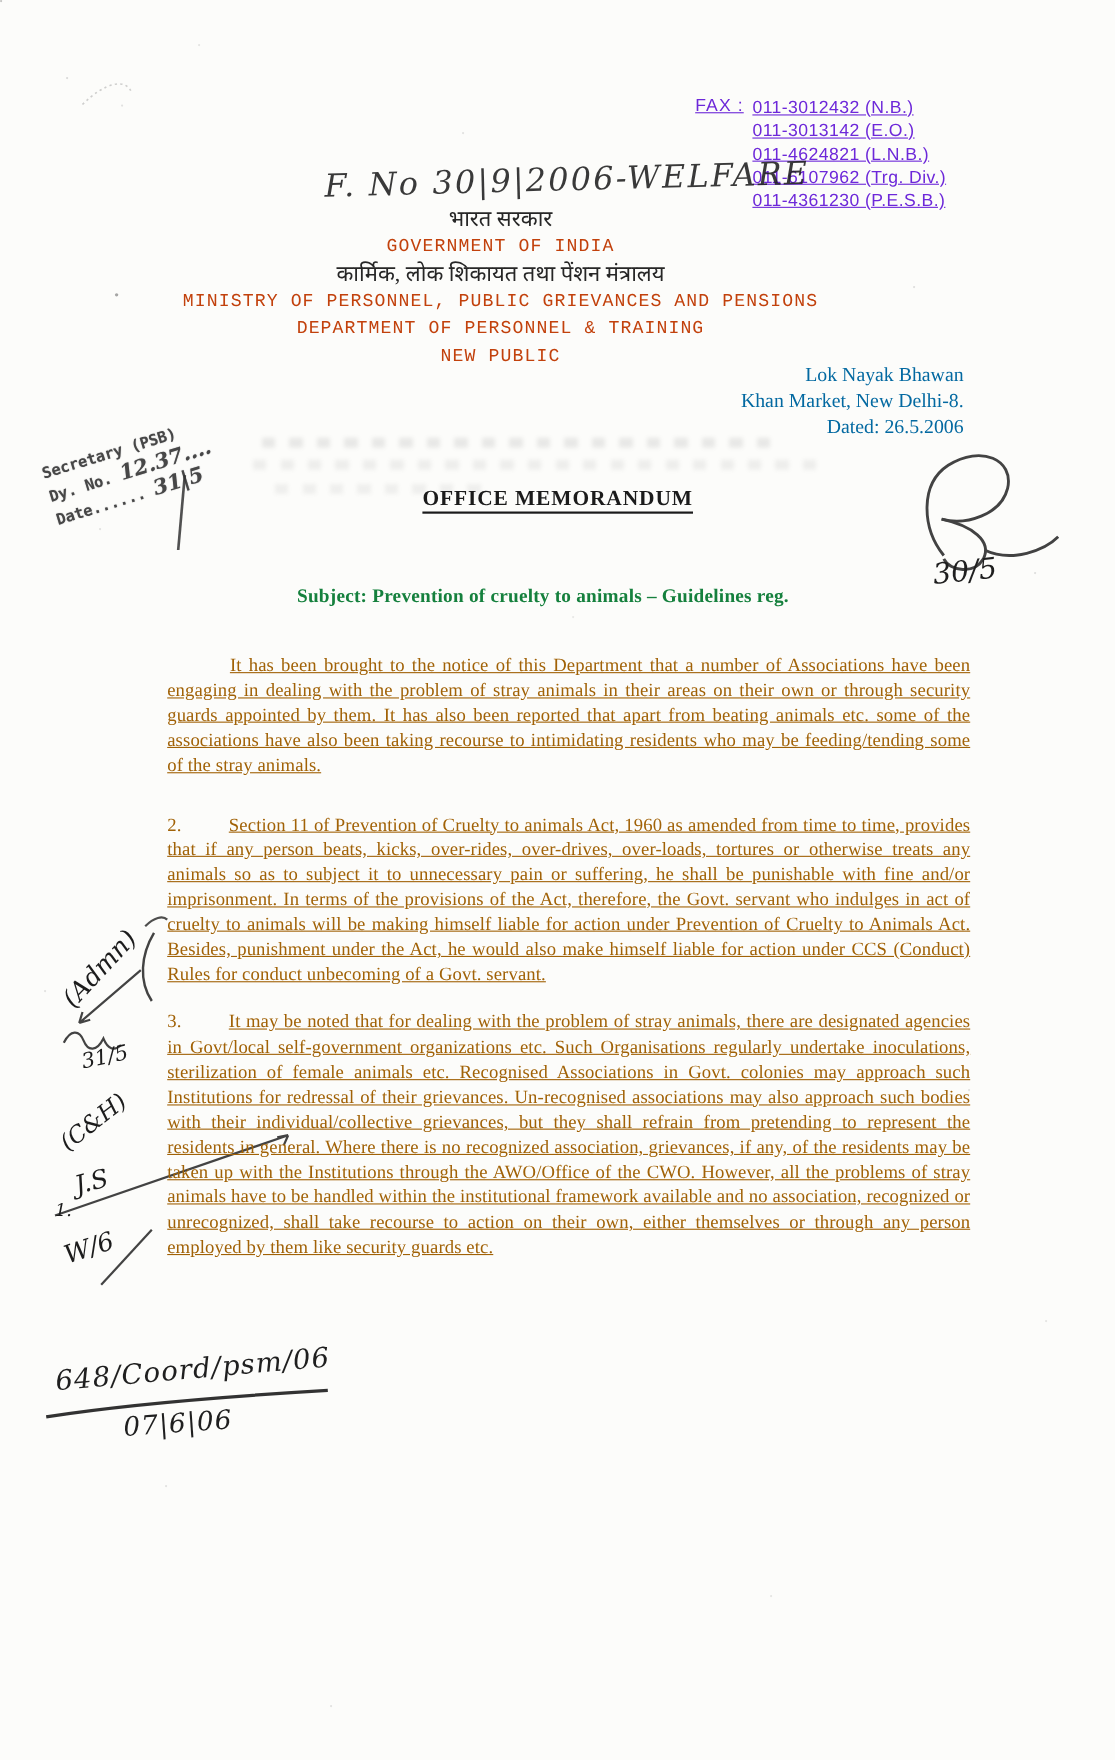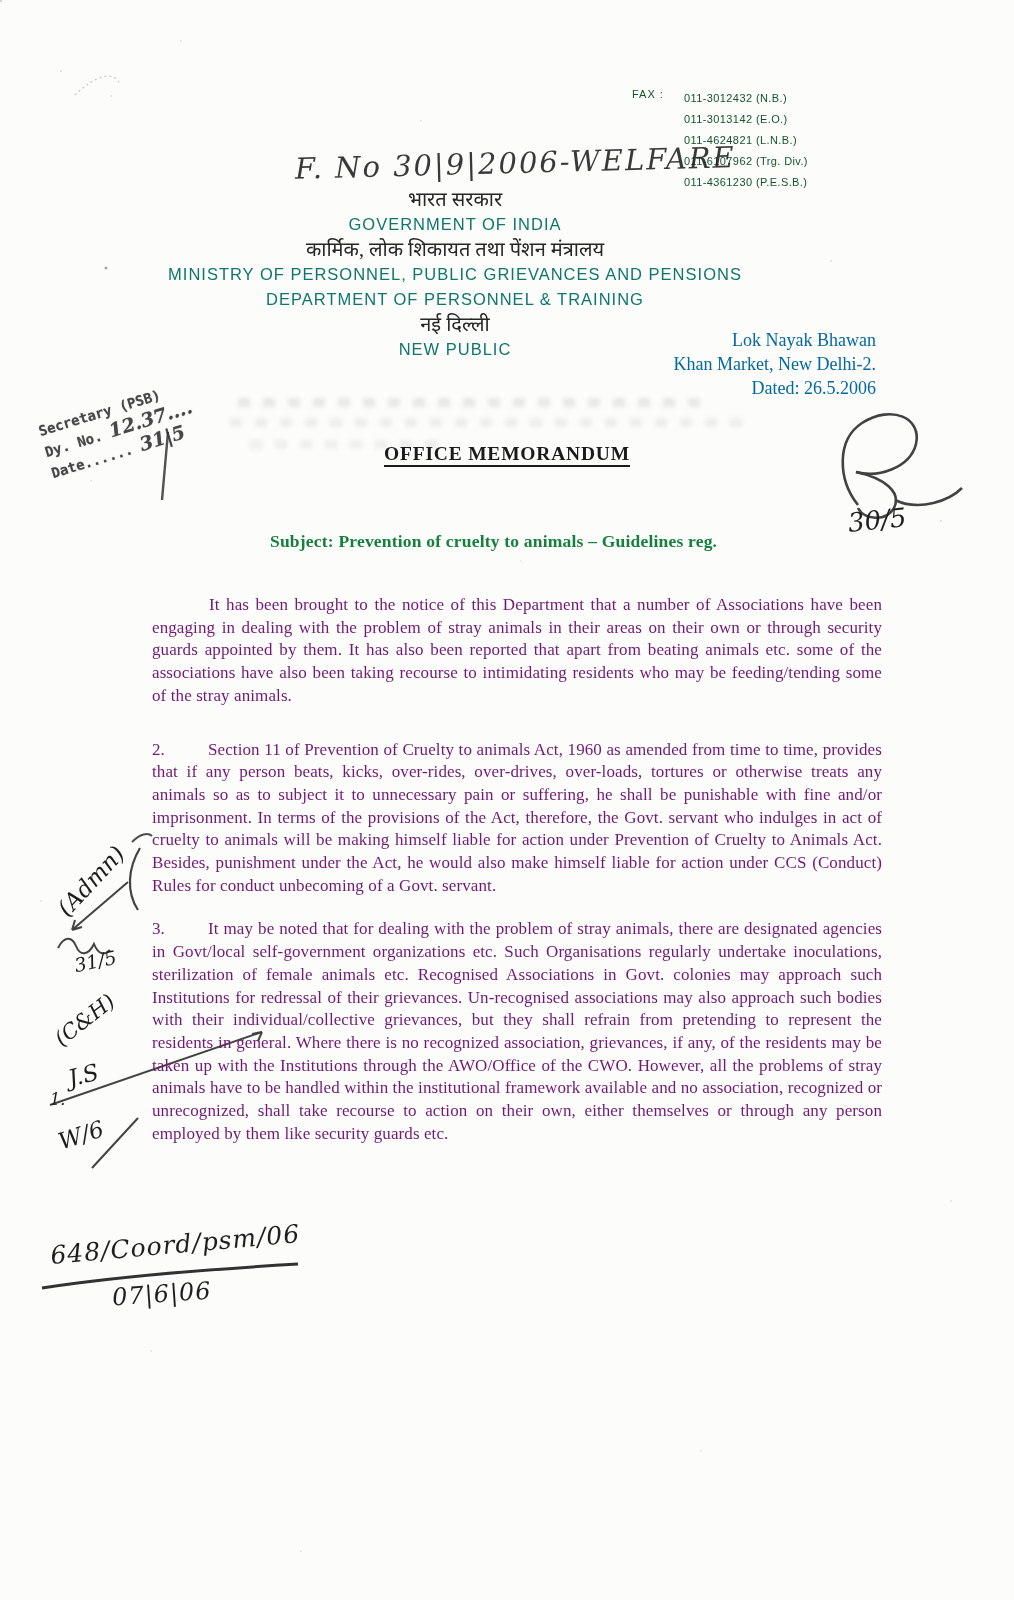--- a/index.html
+++ b/index.html
@@ -14,53 +14,53 @@
     box-shadow: 60px 70px 0 rgba(120,120,120,.25), 110px 95px 0 rgba(120,120,120,.2),
       180px 40px 0 rgba(120,120,120,.18), 420px 120px 0 rgba(120,120,120,.2),
       830px 260px 0 rgba(120,120,120,.22), 90px 480px 0 rgba(120,120,120,.2),
       940px 520px 0 rgba(120,120,120,.22), 150px 1350px 0 rgba(120,120,120,.2),
       700px 1450px 0 rgba(120,120,120,.18), 880px 990px 0 rgba(120,120,120,.2),
       300px 1550px 0 rgba(120,120,120,.2), 520px 560px 0 rgba(120,120,120,.15),
       950px 1200px 0 rgba(120,120,120,.18), 40px 900px 0 rgba(120,120,120,.2);
   }
   .abs{position:absolute;}
   
-  .fax{left:632px;top:88px;font-family:"Liberation Sans",sans-serif;font-size:11px;
-    color:#14532d;display:flex;}
+  .fax{left:632px;top:88px;font-family:"Liberation Sans",sans-serif;font-size:16px;
+    color:#6d28d9;display:flex;text-decoration:underline;}
   .fax .label{width:52px;letter-spacing:1px;}
   .fax .lines div{line-height:21px;letter-spacing:.4px;}
   
   .hand{font-family:"DejaVu Serif",serif;font-style:italic;color:#1f1f1f;}
   .fileno{left:295px;top:146px;font-size:29px;transform:rotate(-1.5deg);
     letter-spacing:2px;opacity:.88;}
   
   .header{left:95px;top:186px;width:720px;text-align:center;color:#2a2a2a;}
   .header .hi{font-size:20px;line-height:24px;color:#262626;}
-  .header .en{font-family:Liberation Sans, sans-serif;font-size:16.5px;line-height:24px;
-    letter-spacing:1px;color:#0f766e;}
+  .header .en{font-family:Liberation Mono, monospace;font-size:16.5px;line-height:24px;
+    letter-spacing:1px;color:#c2410c;}
   .header div{margin-top:1px;}
   
   .address{right:138px;top:328px;text-align:right;font-size:18px;line-height:24px;color:#0369a1;}
   
   .stamp{left:42px;top:398px;transform:rotate(-17deg);font-family:"DejaVu Sans Mono",monospace;
     font-weight:bold;font-size:14px;color:#343434;line-height:20px;opacity:.9;
     text-shadow:0 0 1px rgba(60,60,60,.6);white-space:nowrap;}
   .stamp .big{font-family:"DejaVu Serif",serif;font-style:italic;font-size:19px;font-weight:bold;}
   
   .smudge{height:9px;filter:blur(2px);opacity:.28;
     background:repeating-linear-gradient(90deg, rgba(110,110,110,.5) 0 12px, transparent 12px 25px);}
   
   .memo-title{left:0;top:443px;width:1014px;text-align:center;font-size:19.5px;font-weight:bold;
     letter-spacing:.8px;color:#1b1b1b;}
   .memo-title span{border-bottom:2.5px solid #1b1b1b;padding-bottom:1px;}
   
   .subject{left:270px;top:531px;font-size:17.5px;font-weight:bold;color:#15803d;letter-spacing:.2px;}
   
   .bodytext{left:152px;top:594px;width:730px;font-size:17px;line-height:22.7px;
-    text-align:justify;color:#701a75;letter-spacing:.1px;}
+    text-align:justify;color:#a16207;letter-spacing:.1px;text-decoration:underline;}
   .bodytext p{margin:0 0 30px 0;}
   .bodytext p.first .ptext{display:inline;}
   .bodytext p.first{text-indent:57px;margin-bottom:31px;}
   .bodytext p.num2{margin-bottom:21px;}
   .bodytext .pnum{display:inline-block;width:56px;text-indent:0;}
   
   .mnote{font-family:"DejaVu Serif",serif;font-style:italic;color:#1c1c1c;white-space:nowrap;}
   
   .footref{left:50px;top:1230px;font-size:25px;transform:rotate(-5deg);letter-spacing:1px;}
   .footdate{left:112px;top:1280px;font-size:24px;transform:rotate(-4deg);letter-spacing:1px;}
@@ -83,27 +83,26 @@
 </div>
 
 <div class="abs hand fileno">F. No 30|9|2006-WELFARE</div>
 
 <div class="abs header">
   <div class="hi">भारत सरकार</div>
   <div class="en">GOVERNMENT OF INDIA</div>
   <div class="hi">कार्मिक, लोक शिकायत तथा पेंशन मंत्रालय</div>
   <div class="en">MINISTRY OF PERSONNEL, PUBLIC GRIEVANCES AND PENSIONS</div>
   <div class="en">DEPARTMENT OF PERSONNEL &amp; TRAINING</div>
-  <div class="hi">नई दिल्ली</div>
   <div class="en">NEW PUBLIC</div>
 </div>
 
 <div class="abs address">
   <div>Lok Nayak Bhawan</div>
-  <div>Khan Market, New Delhi-2.</div>
+  <div>Khan Market, New Delhi-8.</div>
   <div>Dated: 26.5.2006</div>
 </div>
 
 <div class="abs stamp">
   <div>Secretary (PSB)</div>
   <div>
     <span>Dy. No.</span>
     <span class="big">12.37....</span>
   </div>
   <div>

